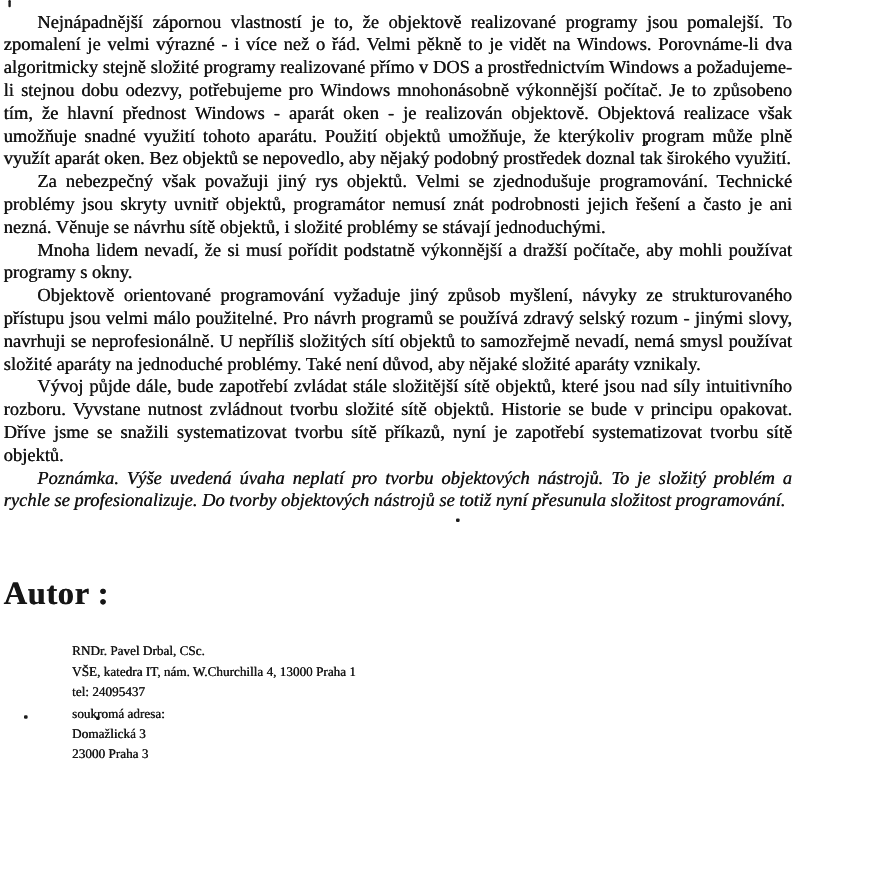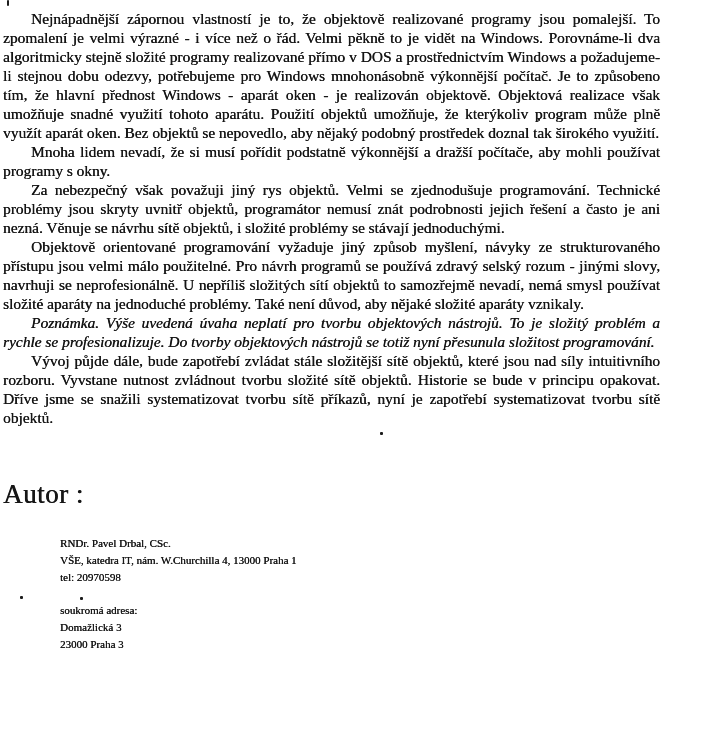--- a/index.html
+++ b/index.html
@@ -30,37 +30,37 @@
     text-shadow: 0.3px 0 0 currentColor;
   }
   .para.note {
     font-style: italic;
   }
   .author-heading {
     margin: 0;
     margin-top: 52px;
     margin-left: 3px;
     font-size: 27px;
-    font-weight: normal;
+    font-weight: bold;
     letter-spacing: 0.5px;
     line-height: 30px;
     text-shadow: 0.4px 0 0 currentColor;
   }
   .address-block {
     margin-top: 26px;
     margin-left: 60px;
     font-size: 11px;
     line-height: 17px;
     text-shadow: 0.3px 0 0 currentColor;
   }
   .address-line {
     white-space: pre;
   }
   .address-group-home {
-    margin-top: 16px;
+    margin-top: 1px;
   }
   .speck {
     position: absolute;
     background: #1c1c1c;
     border-radius: 1px;
   }
   .speck-1 { left: 7px;   top: 0px;   width: 2px; height: 6px; }
   .speck-2 { left: 20px;  top: 596px; width: 3px; height: 3px; }
   .speck-3 { left: 80px;  top: 597px; width: 3px; height: 3px; }
   .speck-4 { left: 380px; top: 432px; width: 3px; height: 3px; }
@@ -72,34 +72,34 @@
 <div class="page">
 
   <div class="speck speck-1"></div>
   <div class="speck speck-2"></div>
   <div class="speck speck-3"></div>
   <div class="speck speck-4"></div>
   <div class="speck speck-5"></div>
 
   <div class="body-text">
     <p class="para">Nejnápadnější zápornou vlastností je to, že objektově realizované programy jsou pomalejší. To zpomalení je velmi výrazné - i více než o řád. Velmi pěkně to je vidět na Windows. Porovnáme-li dva algoritmicky stejně složité programy realizované přímo v DOS a prostřednictvím Windows a požadujeme-li stejnou dobu odezvy, potřebujeme pro Windows mnohonásobně výkonnější počítač. Je to způsobeno tím, že hlavní přednost Windows - aparát oken - je realizován objektově. Objektová realizace však umožňuje snadné využití tohoto aparátu. Použití objektů umožňuje, že kterýkoliv program může plně využít aparát oken. Bez objektů se nepovedlo, aby nějaký podobný prostředek doznal tak širokého využití.</p>
+    <p class="para">Za nebezpečný však považuji jiný rys objektů. Velmi se zjednodušuje programování. Technické problémy jsou skryty uvnitř objektů, programátor nemusí znát podrobnosti jejich řešení a často je ani nezná. Věnuje se návrhu sítě objektů, i složité problémy se stávají jednoduchými.</p>
     <p class="para">Mnoha lidem nevadí, že si musí pořídit podstatně výkonnější a dražší počítače, aby mohli používat programy s okny.</p>
-    <p class="para">Za nebezpečný však považuji jiný rys objektů. Velmi se zjednodušuje programování. Technické problémy jsou skryty uvnitř objektů, programátor nemusí znát podrobnosti jejich řešení a často je ani nezná. Věnuje se návrhu sítě objektů, i složité problémy se stávají jednoduchými.</p>
     <p class="para">Objektově orientované programování vyžaduje jiný způsob myšlení, návyky ze strukturovaného přístupu jsou velmi málo použitelné. Pro návrh programů se používá zdravý selský rozum - jinými slovy, navrhuji se neprofesionálně. U nepříliš složitých sítí objektů to samozřejmě nevadí, nemá smysl používat složité aparáty na jednoduché problémy. Také není důvod, aby nějaké složité aparáty vznikaly.</p>
+    <p class="para">Vývoj půjde dále, bude zapotřebí zvládat stále složitější sítě objektů, které jsou nad síly intuitivního rozboru. Vyvstane nutnost zvládnout tvorbu složité sítě objektů. Historie se bude v principu opakovat. Dříve jsme se snažili systematizovat tvorbu sítě příkazů, nyní je zapotřebí systematizovat tvorbu sítě objektů.</p>
     <p class="para note">Poznámka. Výše uvedená úvaha neplatí pro tvorbu objektových nástrojů. To je složitý problém a rychle se profesionalizuje. Do tvorby objektových nástrojů se totiž nyní přesunula složitost programování.</p>
-    <p class="para">Vývoj půjde dále, bude zapotřebí zvládat stále složitější sítě objektů, které jsou nad síly intuitivního rozboru. Vyvstane nutnost zvládnout tvorbu složité sítě objektů. Historie se bude v principu opakovat. Dříve jsme se snažili systematizovat tvorbu sítě příkazů, nyní je zapotřebí systematizovat tvorbu sítě objektů.</p>
   </div>
 
   <h1 class="author-heading">Autor :</h1>
 
   <div class="address-block">
     <div class="address-group-work">
       <div class="address-line">RNDr. Pavel Drbal, CSc.</div>
       <div class="address-line">VŠE, katedra IT, nám. W.Churchilla 4, 13000 Praha 1</div>
-      <div class="address-line">tel: 20970598</div>
+      <div class="address-line">tel: 24095437</div>
     </div>
     <div class="address-group-home">
       <div class="address-line">soukromá adresa:</div>
       <div class="address-line">Domažlická 3</div>
       <div class="address-line">23000 Praha 3</div>
     </div>
   </div>
 
 </div>
 

